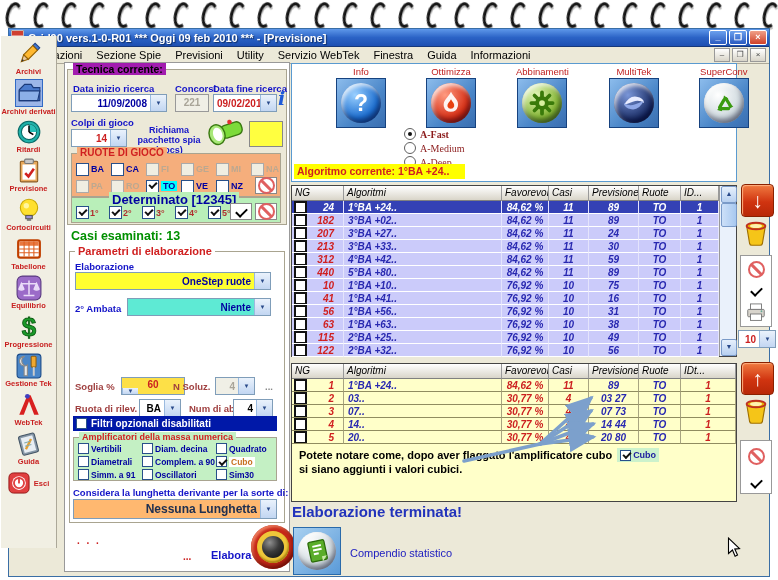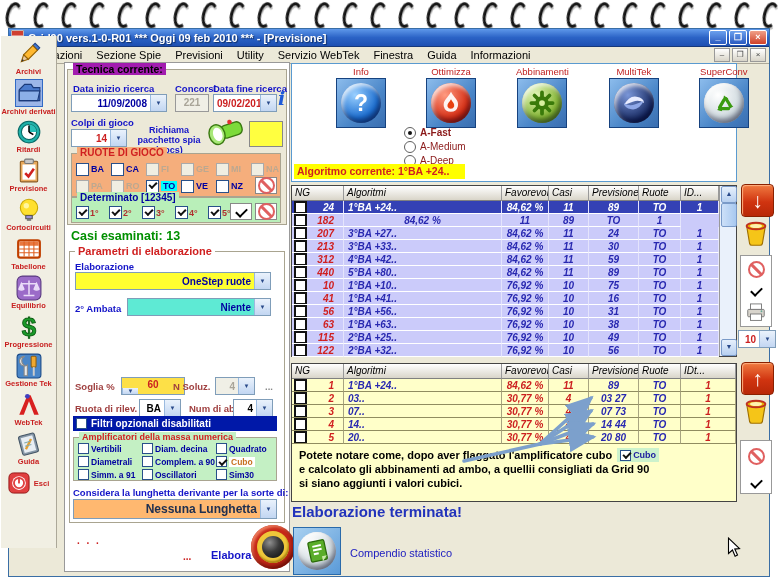--- a/index.html
+++ b/index.html
@@ -81,21 +81,21 @@
   #gb-ruote{left:6px;top:90px;width:210px;height:44px;background:#F5AE7C;}
   #gb-ruote .gtitle{background:#F5AE7C;color:#D02020;}
   .wrow{position:absolute;left:4px;display:flex;align-items:center;gap:2px;height:14px;}
   .wheel{display:flex;align-items:center;gap:2px;width:33px;}
   .wlab{font-size:9px;font-weight:bold;color:#0000A0;}
   .wheel.dis .wlab{color:#BCA890;}
   .wlab.hl{background:#00FFFF;padding:0 2px;}
   .mini-btn{width:22px;height:17px;background:#fff;border:1px solid #888;display:flex;
       align-items:center;justify-content:center;box-sizing:border-box;}
   #gb-det{left:6px;top:134px;width:210px;height:26px;background:#B9EFB9;}
-  #gb-det .gtitle{background:#B9EFB9;color:#0000A0;font-size:10px;top:-6px;}
+  #gb-det .gtitle{background:#B9EFB9;color:#0000A0;font-size:13px;top:-6px;margin-left:32px;}
   #det-row{position:absolute;left:4px;top:8px;display:flex;align-items:center;gap:3px;}
   .det-item{display:flex;align-items:center;gap:1px;width:30px;}
   .det-lab{font-size:9px;font-weight:bold;color:#B03030;}
   #casi{position:absolute;left:6px;top:166px;font-size:12.5px;font-weight:bold;color:#009000;}
   #gb-param{left:4px;top:188px;width:216px;height:272px;background:#fff;}
   #gb-param .gtitle{background:#fff;color:#D02020;font-size:11px;}
   .cv.navy{color:#0000A0;}
   .cv.red{color:#CC2020;}
   #filtri-bar{position:absolute;left:8px;top:353px;width:204px;height:15px;background:#0018A8;
       display:flex;align-items:center;gap:4px;padding:0 3px;box-sizing:border-box;}
@@ -136,21 +136,21 @@
   .sph-q{background:radial-gradient(circle at 35% 30%,#9AD0FF,#1E6FD0 60%,#0A3A90);color:#fff;
       font-size:23px;font-weight:bold;font-family:"Liberation Sans",sans-serif;}
   .sph-flame{background:radial-gradient(circle at 35% 30%,#FF9A80,#D42A10 65%,#8A1000);}
   .sph-gear{background:radial-gradient(circle at 35% 30%,#E4F6B8,#7CB02A 65%,#4A7A0A);}
   .sph-swirl{background:radial-gradient(circle at 35% 30%,#7A96D8,#14265E 70%,#060E30);color:#E8ECFF;
       font-size:22px;font-weight:bold;font-style:italic;}
   .sph-rec{background:radial-gradient(circle at 35% 30%,#FFFFFF,#C8D4DA 70%,#90A0AA);}
   .sph-eq{background:radial-gradient(circle at 35% 30%,#FFFFFF,#C8D0E0 70%,#9098B0);}
   .sph-sun{background:radial-gradient(circle at 35% 30%,#FFD060,#E85A10 60%,#A82800);}
   #radios{position:absolute;left:112px;top:63px;}
-  .radio-row{display:flex;gap:4px;height:14px;}
+  .radio-row{display:flex;align-items:center;gap:4px;height:14px;font-family:Liberation Serif, serif;}
   .radio{width:10px;height:10px;border-radius:50%;border:1px solid #606060;background:#fff;position:relative;}
   .radio.sel::after{content:"";position:absolute;left:2.5px;top:2.5px;width:4px;height:4px;border-radius:50%;background:#111;}
   .radio-label{font-size:10px;color:#8B1A1A;}
   .radio-label.b{font-weight:bold;}
   #algobar{position:absolute;left:2px;top:100px;width:168px;height:15px;background:#FFFF00;
       color:#D02020;font-size:10.5px;font-weight:bold;line-height:15px;padding-left:3px;white-space:nowrap;}
   
   .tbl{position:absolute;left:291px;width:446px;box-sizing:border-box;border:1px solid #444;background:#fff;}
   #table1{top:185px;height:172px;}
   #table2{top:363px;height:139px;background:#FFFFC9;}
@@ -762,20 +762,21 @@
           <div class="td td-casi">11</div>
           <div class="td td-prev">89</div>
           <div class="td td-ruote">TO</div>
           <div class="td td-id">1</div>
         </div>
         <div class="trow">
           <div class="td td-ng">
             <span class="cbk"></span>
             <span class="vng">182</span>
           </div>
+          <div class="td td-alg">3°BA +02..</div>
           <div class="td td-fav">84,62 %</div>
           <div class="td td-casi">11</div>
           <div class="td td-prev">89</div>
           <div class="td td-ruote">TO</div>
           <div class="td td-id">1</div>
         </div>
         <div class="trow">
           <div class="td td-ng">
             <span class="cbk"></span>
             <span class="vng">207</span>
@@ -976,21 +977,20 @@
         </div>
       </div>
     <div id="note">
       <div class="nline1">
         <span>Potete notare come, dopo aver flaggato l'amplificatore cubo</span>
         <span id="cubo-tag">
           <span class="cb checked"></span>
           <span class="ct">Cubo</span>
         </span>
       </div>
-      <div>e calcolato gli abbinamenti ad ambo, a quellii consigliati da Grid 90</div>
       <div>si siano aggiunti i valori cubici.</div>
     </div>
     <svg id="arrows" viewBox="0 0 446 139">
       <defs>
           <marker id="ah" markerWidth="9" markerHeight="8" refX="7" refY="3.5" orient="auto">
             <polygon points="0,0 8,3.5 0,7" fill="#7CA0CC"></polygon>
           </marker>
         </defs>
       <g stroke="#7CA0CC" stroke-width="3.5" stroke-linecap="round" fill="none">
         <path d="M172 97 L248 80"></path>

